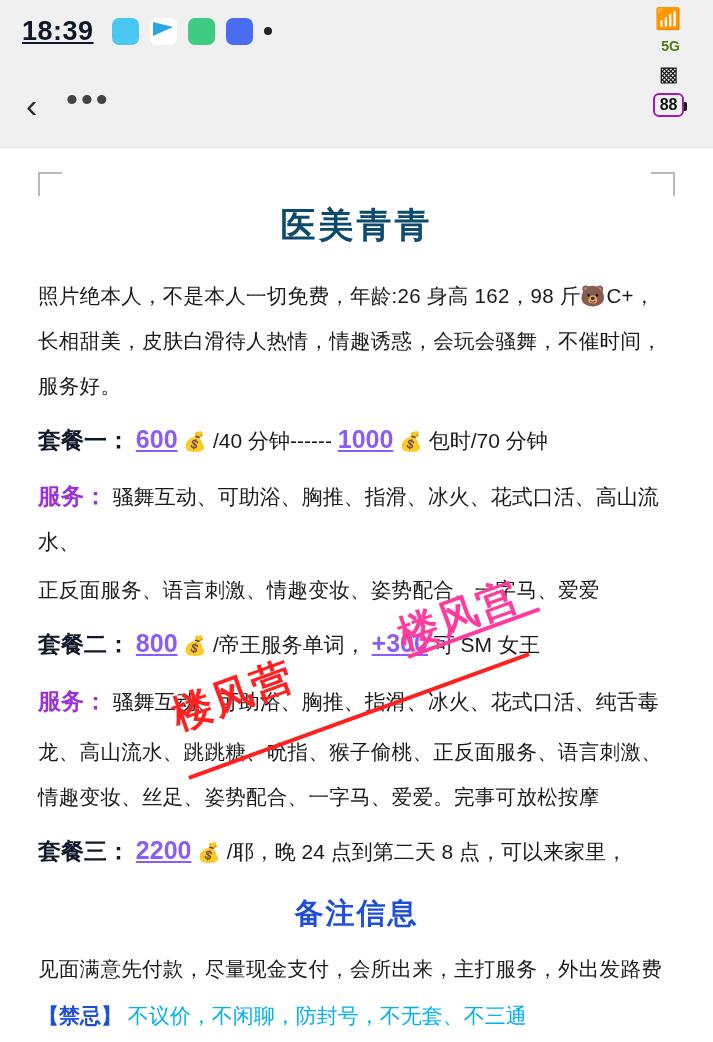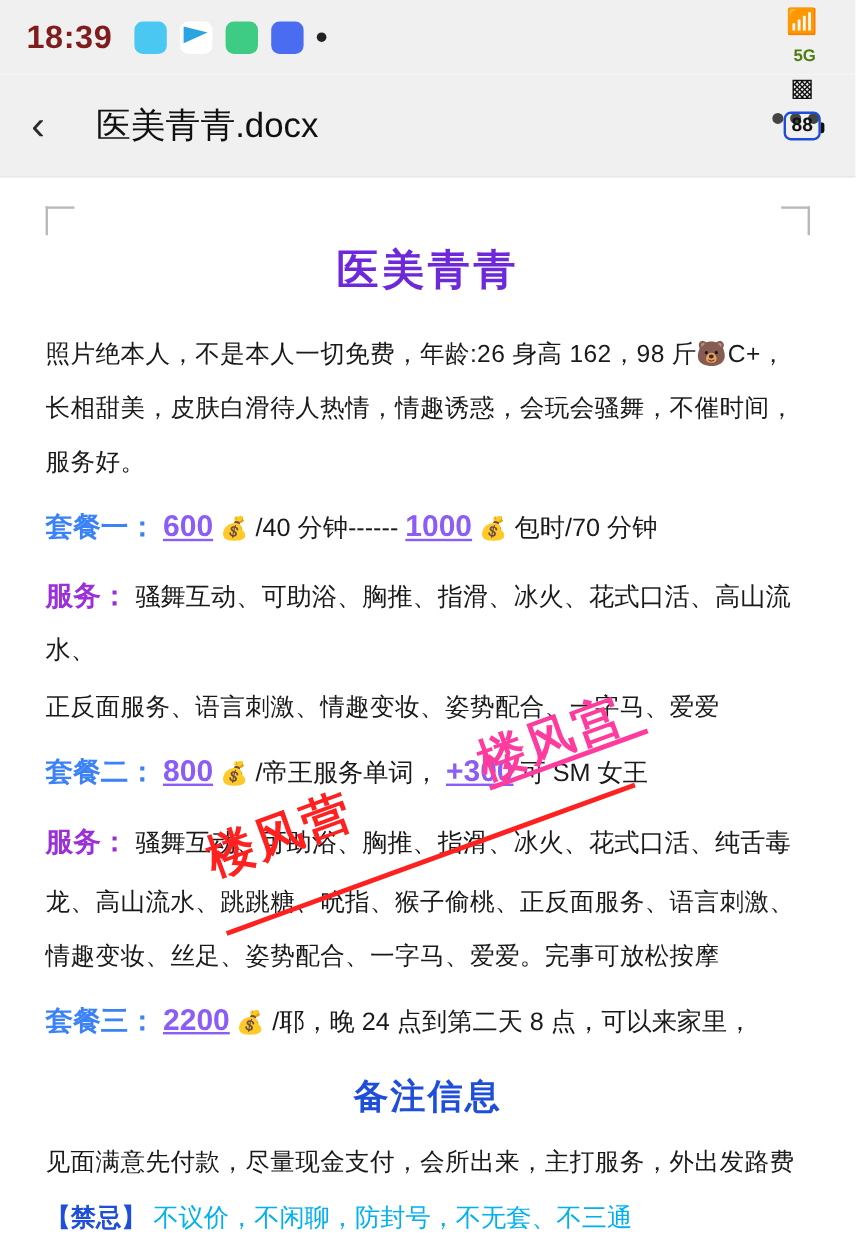--- a/index.html
+++ b/index.html
@@ -20,23 +20,24 @@
     height: 62px;
     background: #f0f0f0;
     display: flex;
     align-items: center;
     padding: 0 22px;
     box-sizing: border-box;
   }
   .status-time {
     font-size: 27px;
     font-weight: 600;
-    color: #7f1d1d;
+    color: #0f172a;
     letter-spacing: 0.5px;
     margin-right: 18px;
+    text-decoration: underline;
   }
   .status-icons-left {
     display: flex;
     align-items: center;
     gap: 11px;
     flex: 1;
   }
   .mini-app {
     width: 27px;
     height: 27px;
@@ -83,21 +84,21 @@
     color: #111;
     line-height: 1;
   }
   .sig5g {
     font-size: 14px;
     font-weight: 700;
     color: #4d7c0f;
     margin-right: -4px;
   }
   .battery {
-    border: 2px solid #1d4ed8;
+    border: 2px solid #a21caf;
     border-radius: 6px;
     padding: 1px 5px;
     font-size: 16px;
     font-weight: 700;
     color: #111;
     position: relative;
   }
   .battery::after {
     content: "";
     position: absolute;
@@ -156,33 +157,33 @@
     border-style: solid;
     border-width: 0;
   }
   .corner.tl { left: 38px; top: 24px; border-left-width: 2px; border-top-width: 2px; }
   .corner.tr { right: 38px; top: 24px; border-right-width: 2px; border-top-width: 2px; }
 
   .doc-title-main {
     text-align: center;
     font-size: 35px;
     font-weight: 700;
-    color: #6d28d9;
+    color: #0c4a6e;
     letter-spacing: 3px;
     margin: 28px 0 26px 0;
   }
   p.para {
     font-size: 20.5px;
     color: #1a1a1a;
     line-height: 2.0;
     margin: 0 0 4px 0;
     letter-spacing: 0.3px;
   }
   .pkg-label {
-    color: #3b82f6;
+    color: #0f172a;
     font-weight: 700;
     font-size: 23px;
   }
   .svc-label {
     color: #9b30d9;
     font-weight: 700;
     font-size: 23px;
   }
   .price {
     color: #8b5cf6;
@@ -252,21 +253,20 @@
     <span class="badge-box">HD</span>
     <span class="wifi-glyph">📶</span>
     <span class="sig5g">5G</span>
     <span class="sig-glyph">▩</span>
     <span class="battery">88</span>
   </div>
 </div>
 
 <div class="appbar">
   <div class="back-arrow">‹</div>
-  <div class="doc-title">医美青青.docx</div>
   <div class="more-dots">•••</div>
 </div>
 
 <div class="doc-wrap">
   <span class="corner tl"></span>
   <span class="corner tr"></span>
 
   <div class="doc-title-main">医美青青</div>
 
   <p class="para">照片绝本人，不是本人一切免费，年龄:26 身高 162，98 斤🐻C+，</p>

